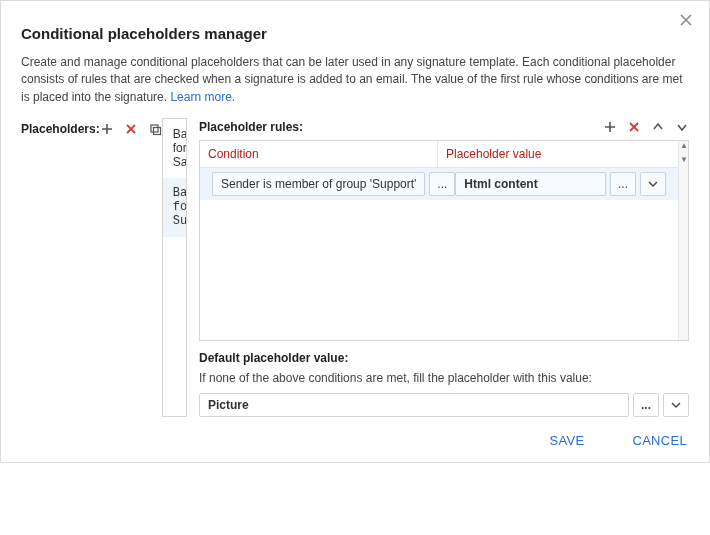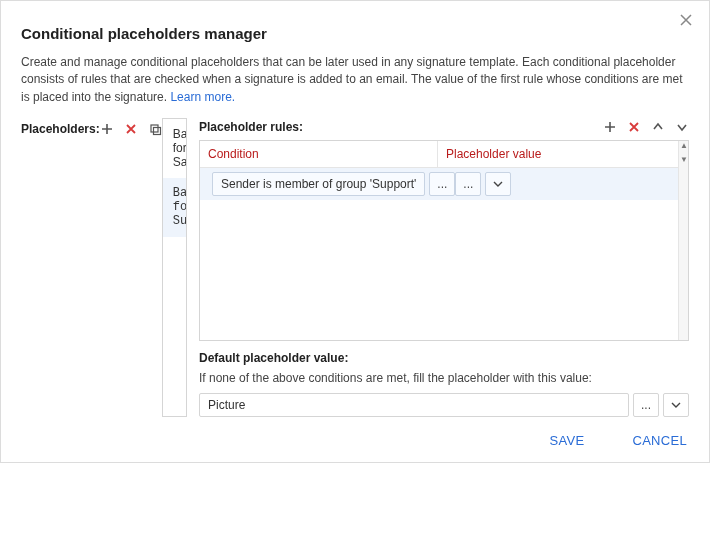--- a/index.html
+++ b/index.html
@@ -167,21 +167,21 @@
     background:#f8fbff;
     display:flex; align-items:center; justify-content:center;
     font-size:12px; color:#444; cursor:pointer;
   }
   .small-btn svg { width:10px; height:10px; }
   
   .default-section { margin-top:10px; }
   .sec-label { font-weight:600; font-size:12px; margin-bottom:6px; color:#222;}
   .sec-help  { font-size:12px; color:#444; margin-bottom:8px; }
   .default-row {
-    display:flex; gap:4px; align-items:center;
+    display:flex; gap:4px; align-items:center;font-weight:bold;
   }
   .default-row .pill { background:#fff; border-color:#d5d5d5; }
   .default-row .small-btn { background:#fff; border-color:#d5d5d5; }
   
   .footer {
     display:flex; justify-content:flex-end; gap:44px;
     padding-top:12px;
   }
   .text-btn {
     background:none; border:none;
@@ -275,20 +275,21 @@
           <div class="hcell cond">Condition</div>
           <div class="hcell val">Placeholder value</div>
         </div>
         <div class="rules-body">
           <div class="rule-row">
             <div class="cond-cell">
               <div class="pill">Sender is member of group 'Support'</div>
               <div class="small-btn">...</div>
             </div>
             <div class="val-cell">
+              <div class="pill bold">Html content</div>
               <div class="small-btn">...</div>
               <div class="small-btn">
                 <svg viewBox="0 0 10 10">
                     <path d="M1 3 L5 7 L9 3" fill="none" stroke="currentColor" stroke-width="1.4"></path>
                   </svg>
               </div>
             </div>
           </div>
         </div>
       </div>

